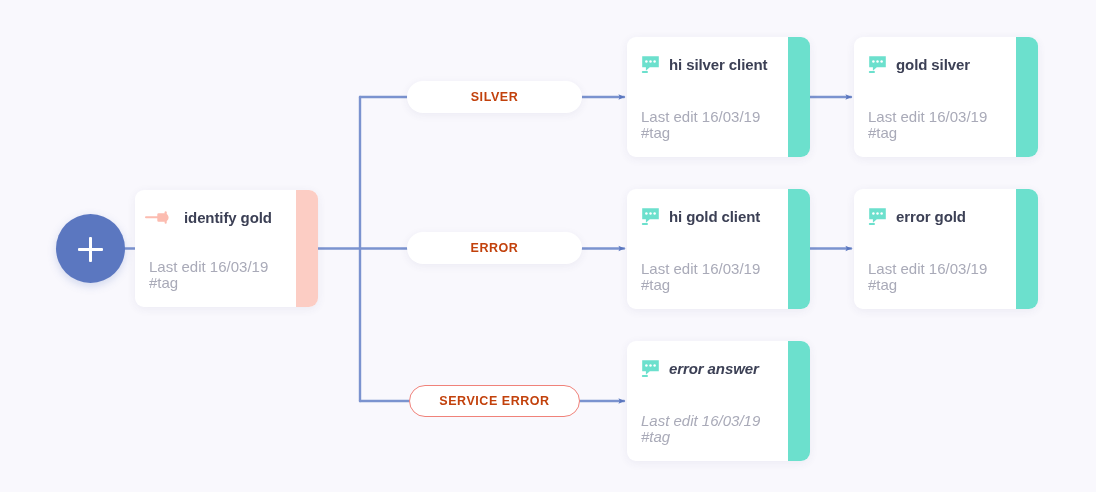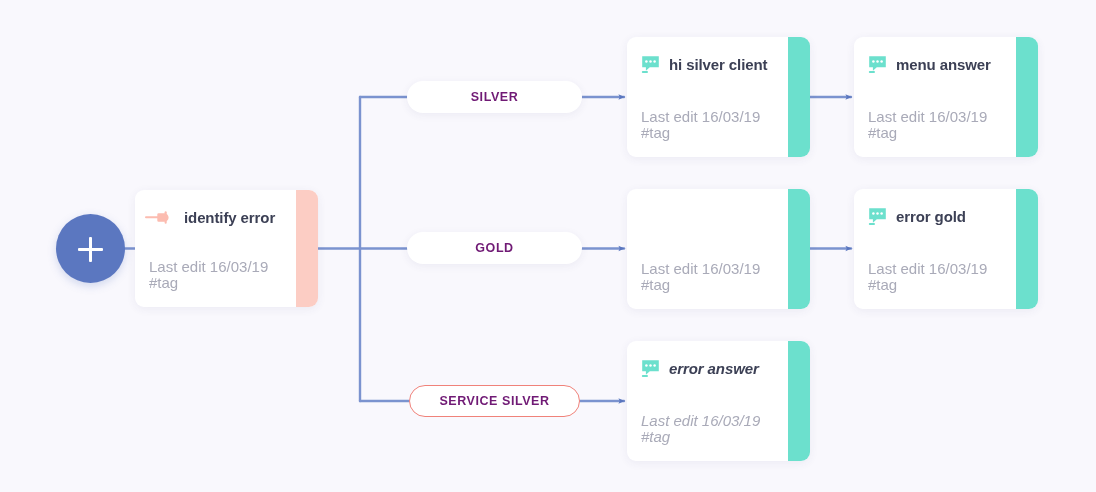--- a/index.html
+++ b/index.html
@@ -125,21 +125,21 @@
     display: flex;
     align-items: center;
     justify-content: center;
     box-sizing: border-box;
     border: 1.5px solid transparent;
   }
   .pill span {
     font-size: 12.5px;
     font-weight: bold;
     letter-spacing: 0.55px;
-    color: #701a75;
+    color: #c2410c;
     white-space: nowrap;
   }
   .pill-error {
     border: 1.5px solid #f0827a;
     box-shadow: none;
   }
 </style>
 </head>
 <body>
 
@@ -184,40 +184,40 @@
 
   <div class="card" style="left:135px; top:190px; width:183px; height:117px;">
     <div class="card-inner">
       <div class="card-head">
         <svg class="icon-plug" viewBox="0 0 30 14">
           <rect x="0" y="6.2" width="14" height="2.1" rx="1" fill="#fcbcb0"></rect>
           <path d="M13.5,3.2 h5.8 a4.3,4.3 0 0 1 0,8.6 h-5.8 a1.2,1.2 0 0 1 -1.2,-1.2 v-6.2 a1.2,1.2 0 0 1 1.2,-1.2 z" fill="#fcbcb0"></path>
           <rect x="19.6" y="1.2" width="2.1" height="4.1" rx="1" fill="#fcbcb0"></rect>
           <rect x="19.6" y="9.7" width="2.1" height="4.1" rx="1" fill="#fcbcb0"></rect>
         </svg>
-        <div class="card-title">identify error</div>
+        <div class="card-title">identify gold</div>
       </div>
       <div class="card-meta">
         <div>Last edit 16/03/19</div>
         <div>#tag</div>
       </div>
     </div>
     <div class="accent accent-pink"></div>
   </div>
 
   <div class="pill" style="left:407px; top:81px; width:175px;">
     <span>SILVER</span>
   </div>
 
   <div class="pill" style="left:407px; top:232px; width:175px;">
-    <span>GOLD</span>
+    <span>ERROR</span>
   </div>
 
   <div class="pill pill-error" style="left:409px; top:385px; width:171px;">
-    <span>SERVICE SILVER</span>
+    <span>SERVICE ERROR</span>
   </div>
 
   <div class="card" style="left:627px; top:37px; width:183px; height:120px;">
     <div class="card-inner">
       <div class="card-head">
         <svg class="icon-chat" viewBox="0 0 19 19">
           <path d="M1.2,1.2 h16.6 v11.1 h-9.0 l-3.9,3.4 v-3.4 h-3.7 z" fill="#6ce0cd"></path>
           <rect x="0.8" y="16.0" width="6.2" height="2.0" rx="1" fill="#6ce0cd"></rect>
           <circle cx="5.4" cy="6.6" r="1.25" fill="#ffffff"></circle>
           <circle cx="9.5" cy="6.6" r="1.25" fill="#ffffff"></circle>
@@ -236,32 +236,42 @@
   <div class="card" style="left:854px; top:37px; width:184px; height:120px;">
     <div class="card-inner">
       <div class="card-head">
         <svg class="icon-chat" viewBox="0 0 19 19">
           <path d="M1.2,1.2 h16.6 v11.1 h-9.0 l-3.9,3.4 v-3.4 h-3.7 z" fill="#6ce0cd"></path>
           <rect x="0.8" y="16.0" width="6.2" height="2.0" rx="1" fill="#6ce0cd"></rect>
           <circle cx="5.4" cy="6.6" r="1.25" fill="#ffffff"></circle>
           <circle cx="9.5" cy="6.6" r="1.25" fill="#ffffff"></circle>
           <circle cx="13.6" cy="6.6" r="1.25" fill="#ffffff"></circle>
         </svg>
-        <div class="card-title">menu answer</div>
+        <div class="card-title">gold silver</div>
       </div>
       <div class="card-meta">
         <div>Last edit 16/03/19</div>
         <div>#tag</div>
       </div>
     </div>
     <div class="accent accent-teal"></div>
   </div>
 
   <div class="card" style="left:627px; top:189px; width:183px; height:120px;">
     <div class="card-inner">
+      <div class="card-head">
+        <svg class="icon-chat" viewBox="0 0 19 19">
+          <path d="M1.2,1.2 h16.6 v11.1 h-9.0 l-3.9,3.4 v-3.4 h-3.7 z" fill="#6ce0cd"></path>
+          <rect x="0.8" y="16.0" width="6.2" height="2.0" rx="1" fill="#6ce0cd"></rect>
+          <circle cx="5.4" cy="6.6" r="1.25" fill="#ffffff"></circle>
+          <circle cx="9.5" cy="6.6" r="1.25" fill="#ffffff"></circle>
+          <circle cx="13.6" cy="6.6" r="1.25" fill="#ffffff"></circle>
+        </svg>
+        <div class="card-title">hi gold client</div>
+      </div>
       <div class="card-meta">
         <div>Last edit 16/03/19</div>
         <div>#tag</div>
       </div>
     </div>
     <div class="accent accent-teal"></div>
   </div>
 
   <div class="card" style="left:854px; top:189px; width:184px; height:120px;">
     <div class="card-inner">

